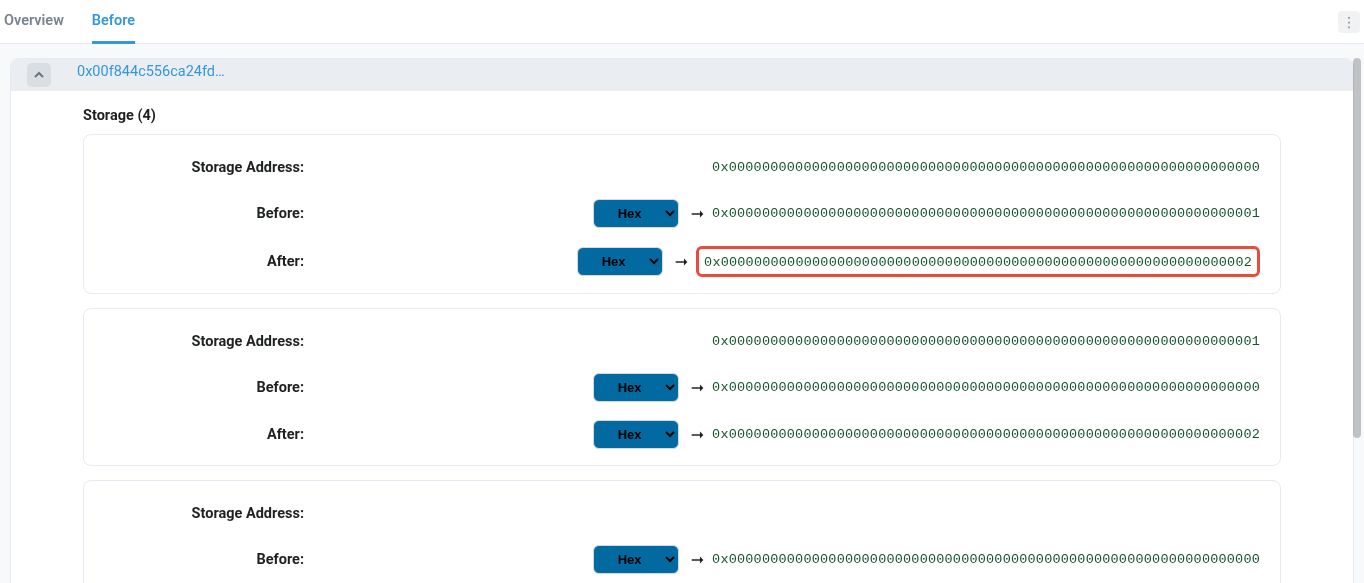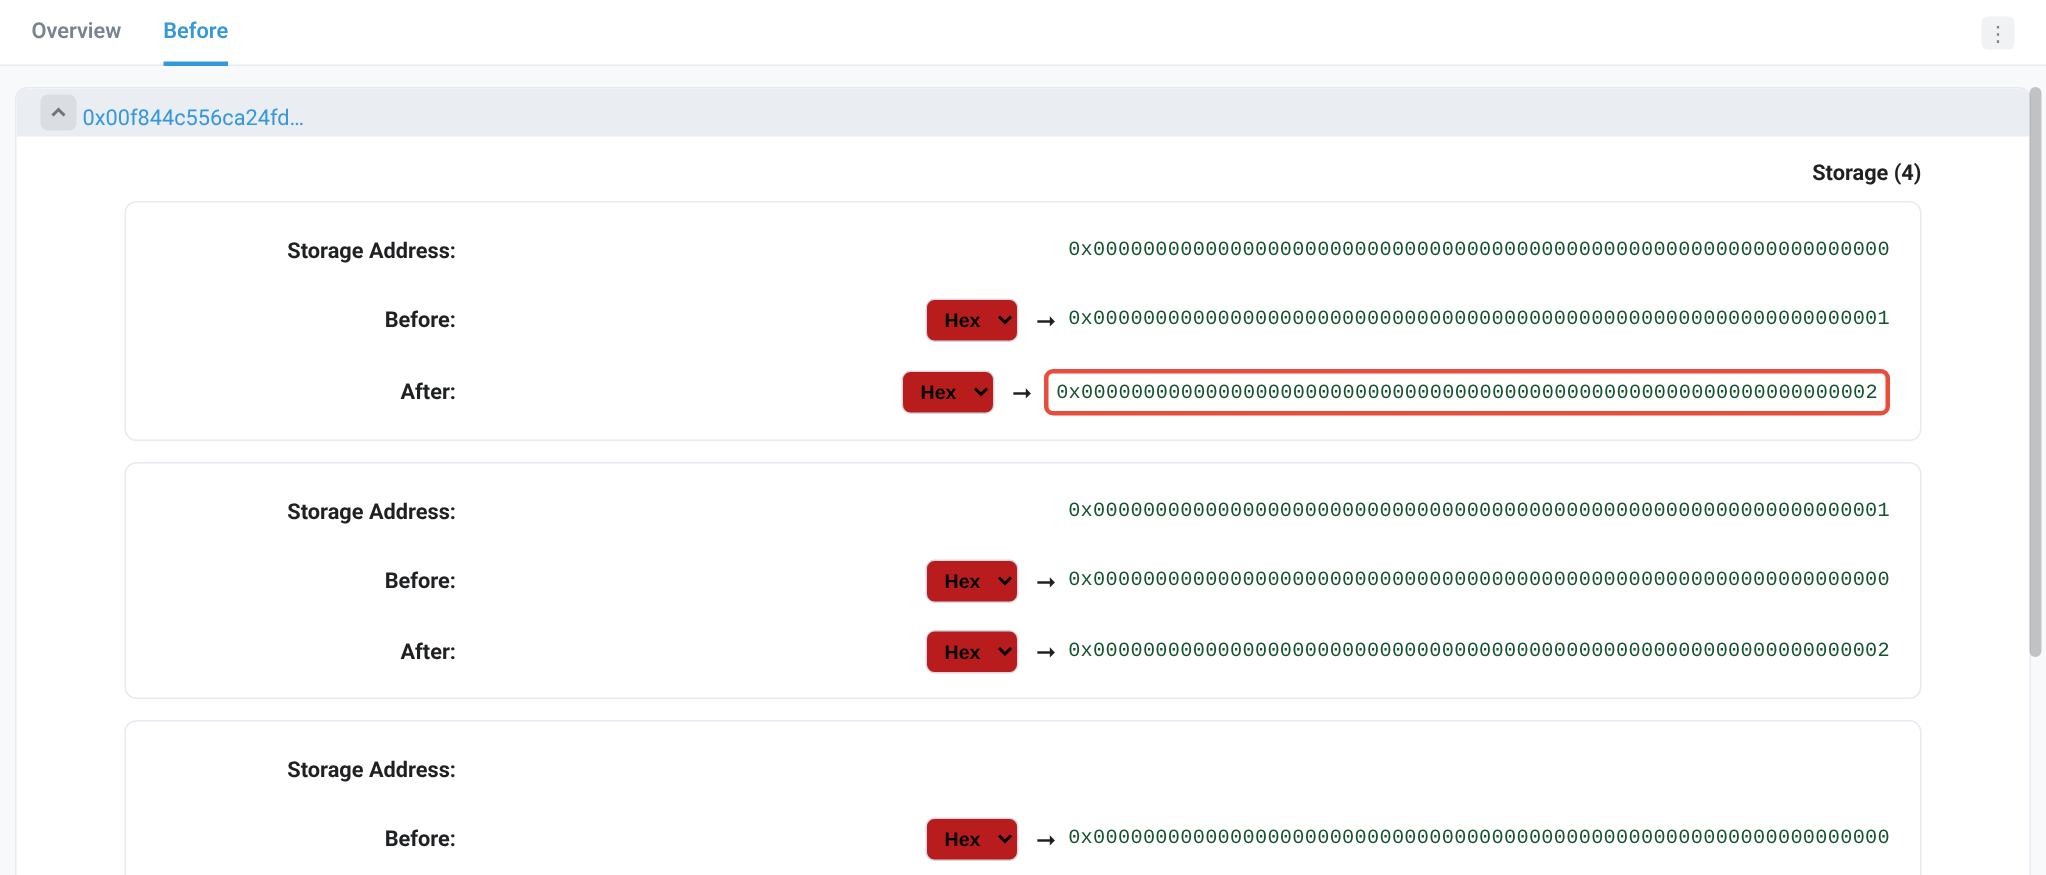--- a/index.html
+++ b/index.html
@@ -11,21 +11,21 @@
       font-family: -apple-system, BlinkMacSystemFont, "Segoe UI", Roboto, "Helvetica Neue", Arial, sans-serif;
       font-size: 14px;
       color: #1e2022;
       background: #fff;
     }
     .tabs-bar {
       display: flex;
       align-items: center;
       justify-content: space-between;
       border-bottom: 1px solid #e7eaf3;
-      padding: 0 21px;
+      padding: 0 4px;
     }
     .tabs {
       display: flex;
       gap: 28px;
     }
     .tab {
       padding: 12px 0;
       font-size: 14.5px;
       font-weight: 600;
       color: #77838f;
@@ -68,22 +68,22 @@
     .collapsible-section {
       border: 1px solid #e7eaf3;
       border-radius: 8px;
       overflow: hidden;
       background: #fff;
     }
     .collapsible-header {
       background: #eaedf1;
       padding: 4px 16px;
       display: flex;
-      align-items: flex-end;
-      gap: 4px;
+      align-items: flex-start;
+      gap: 26px;
     }
     .collapse-btn {
       background: #dadde1;
       border: none;
       border-radius: 5px;
       width: 24px;
       height: 24px;
       display: flex;
       align-items: center;
       justify-content: center;
@@ -100,21 +100,20 @@
       cursor: pointer;
     }
     .storage-content {
       padding: 16px 72px;
     }
     .storage-title {
       font-size: 14.5px;
       font-weight: 700;
       margin-bottom: 10px;
       color: #1e2022;
-      text-align: right;
     }
     .storage-card {
       border: 1px solid #e7eaf3;
       border-radius: 8px;
       padding: 18px 20px 12px 20px;
       margin-bottom: 14px;
     }
     .field-row {
       display: flex;
       align-items: center;
@@ -136,25 +135,25 @@
     }
     .field-value {
       font-family: "SFMono-Regular", Consolas, "Liberation Mono", Menlo, monospace;
       font-size: 13.5px;
       color: #14532d;
       letter-spacing: 0.2px;
     }
     .hex-select {
       border: 1px solid #d5dae2;
       border-radius: 6px;
-      padding: 5px 8px;
+      padding: 5px 20px;
       font-size: 13px;
       font-weight: 600;
       cursor: pointer;
-      background: #b91c1c;
+      background: #0369a1;
       margin-right: 12px;
       flex-shrink: 0;
     }
     .arrow-icon {
       display: inline-block;
       margin-right: 8px;
       font-size: 16px;
       color: #1e2022;
       line-height: 1;
       vertical-align: middle;

